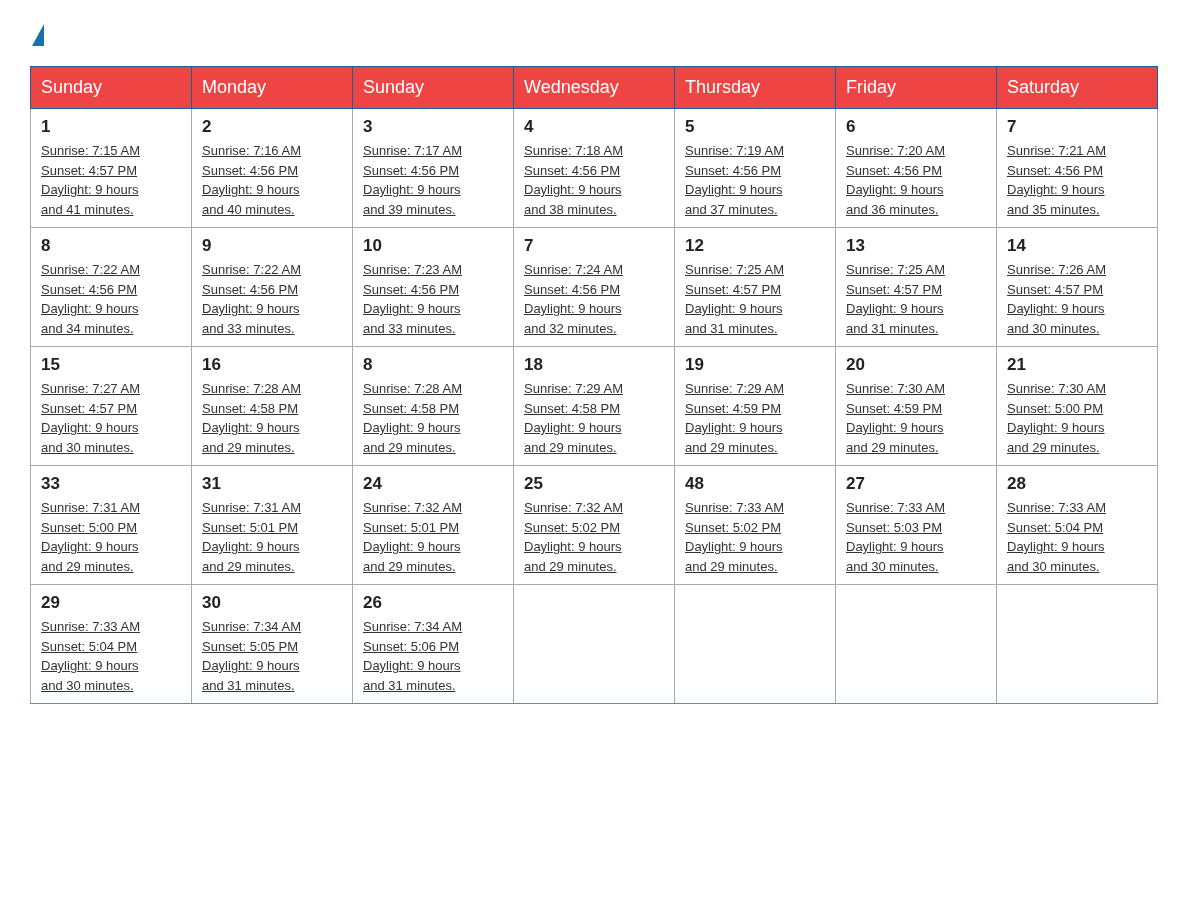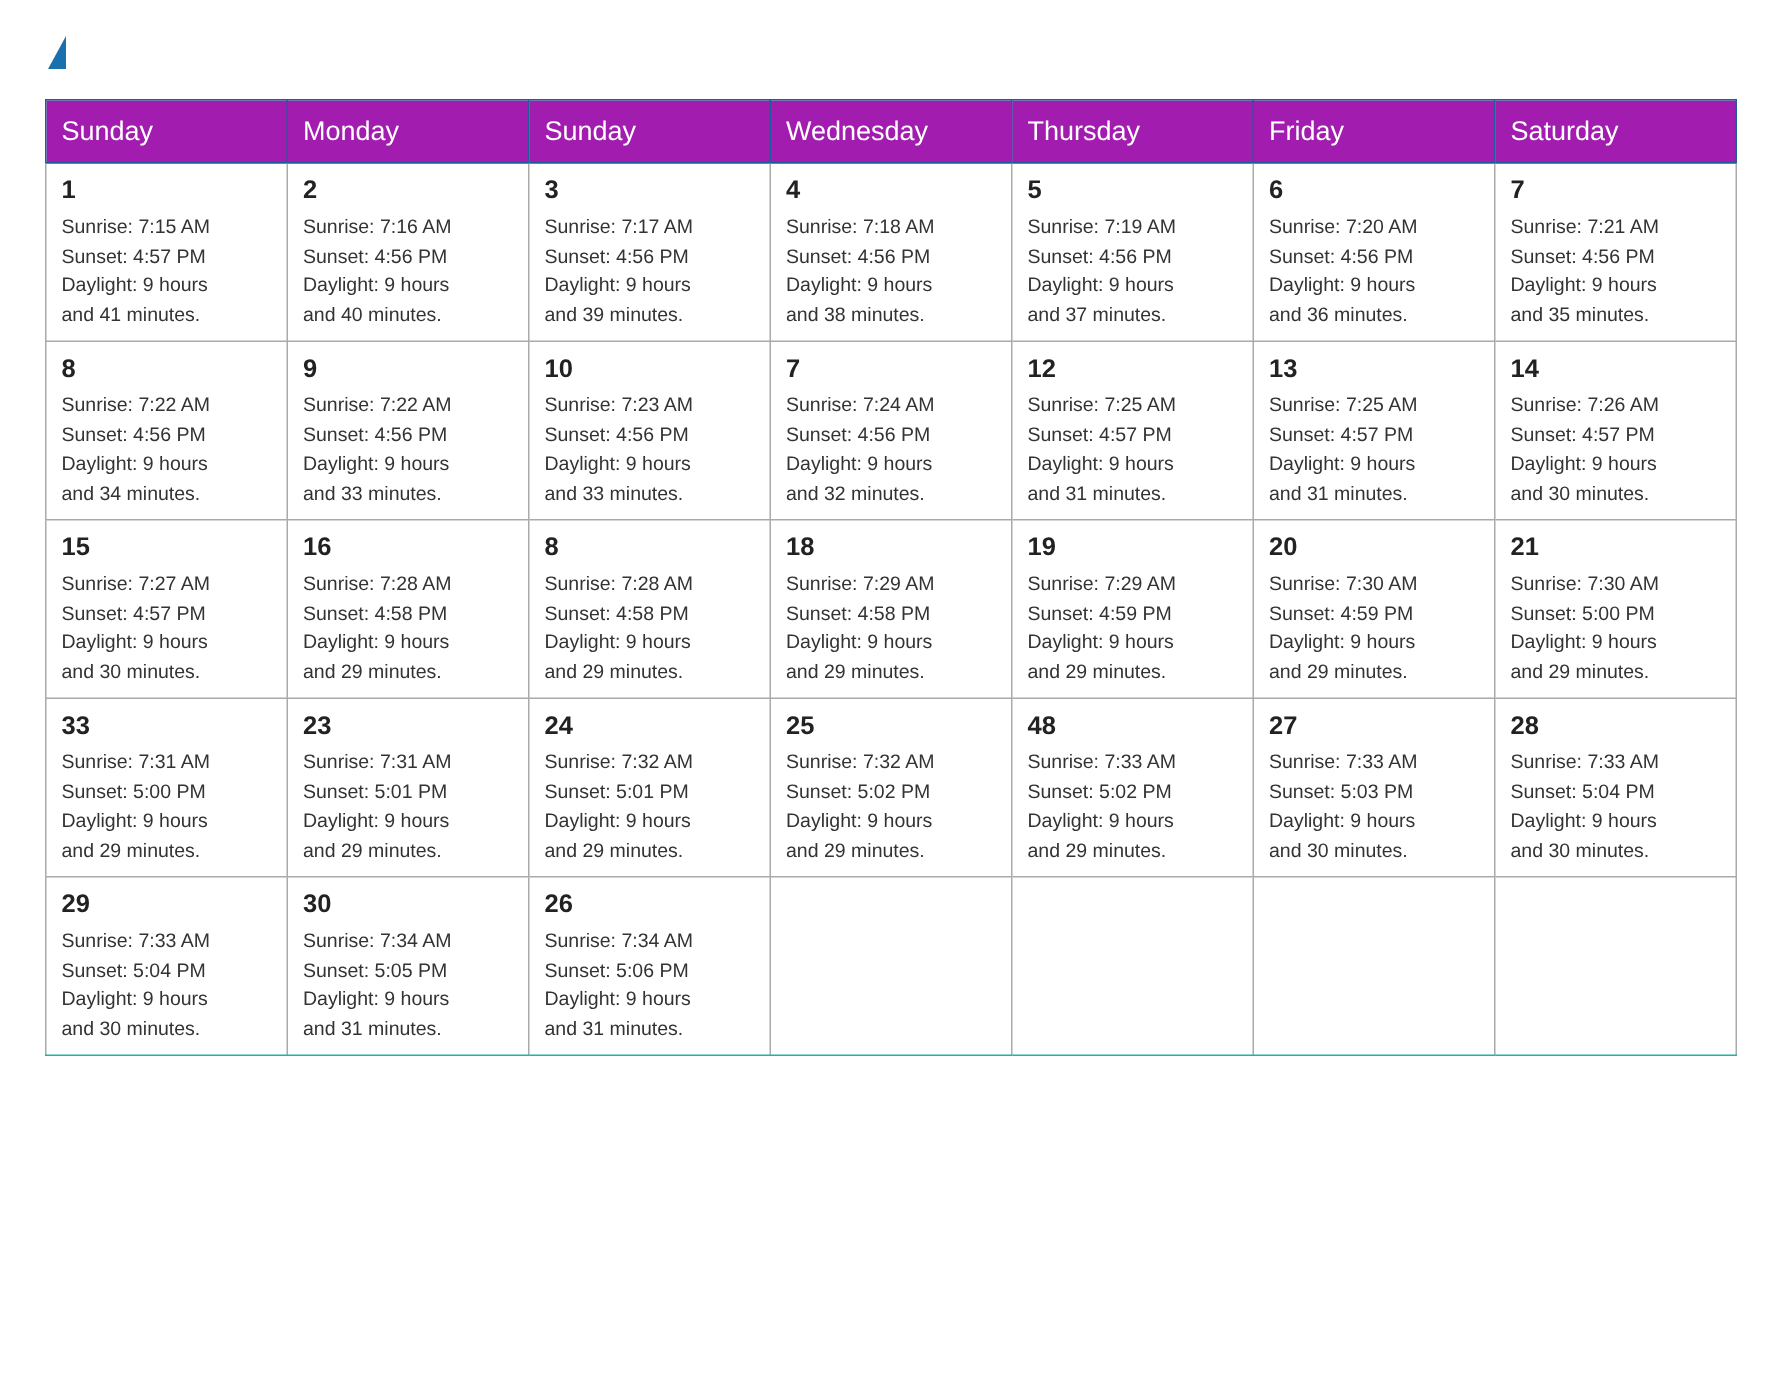--- a/index.html
+++ b/index.html
@@ -61,21 +61,21 @@
       font-size: 22px;
       color: #555;
       font-weight: normal;
     }
     .calendar-table {
       width: 100%;
       border-collapse: collapse;
       border: 1px solid #999;
     }
     .calendar-table th {
-      background-color: #a21caf;
+      background-color: #ef4444;
       color: #fff;
       padding: 10px 10px;
       font-size: 18px;
       font-weight: normal;
       text-align: left;
       border: 1px solid #1a5f9a;
     }
     .calendar-table td {
       vertical-align: top;
       padding: 8px 10px;
@@ -87,20 +87,21 @@
       font-size: 17px;
       font-weight: bold;
       color: #222;
       display: block;
       margin-bottom: 4px;
     }
     .day-info {
       font-size: 13px;
       color: #333;
       line-height: 1.5;
+      text-decoration: underline;
     }
     .empty-cell {
       background: #fff;
     }
     tr:last-child td {
       border-bottom: 1px solid #14b8a6;
     }
   </style>
 </head>
 <body>
@@ -333,21 +334,21 @@
         <td>
           <span class="day-number">33</span>
           <div class="day-info">
             Sunrise: 7:31 AM<br>
             Sunset: 5:00 PM<br>
             Daylight: 9 hours<br>
             and 29 minutes.
           </div>
         </td>
         <td>
-          <span class="day-number">23</span>
+          <span class="day-number">31</span>
           <div class="day-info">
             Sunrise: 7:31 AM<br>
             Sunset: 5:01 PM<br>
             Daylight: 9 hours<br>
             and 29 minutes.
           </div>
         </td>
         <td>
           <span class="day-number">24</span>
           <div class="day-info">

